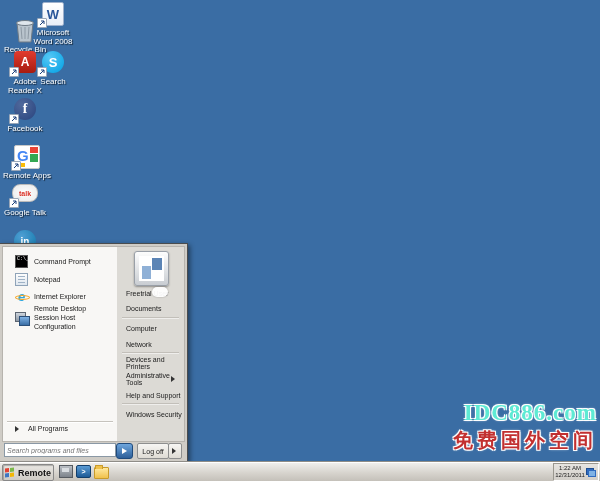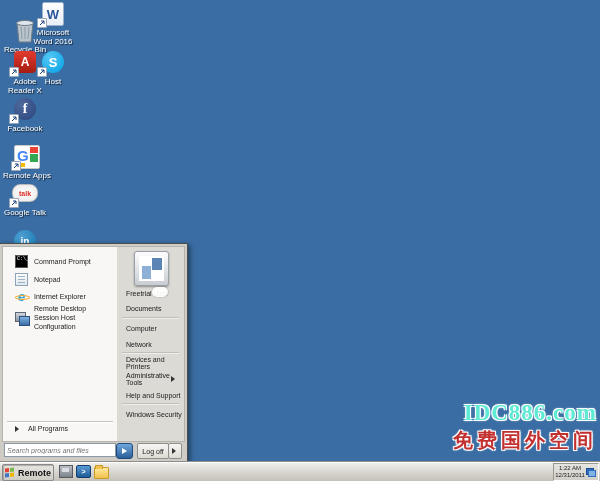--- a/index.html
+++ b/index.html
@@ -156,21 +156,21 @@
 
   <div class="dicon" style="left:28px;top:2px">
     <div class="art">
       <div class="ic-word">W</div>
       <span class="shortcut">
         <svg width="6" height="6" viewBox="0 0 6 6">
             <path d="M1 5 L5 1 M5 1 L2 1 M5 1 L5 4" stroke="#1b3f7a" stroke-width="1" fill="none"></path>
           </svg>
       </span>
     </div>
-    <div class="lbl">Microsoft Word 2016</div>
+    <div class="lbl">Microsoft Word 2008</div>
   </div>
 
   <div class="dicon" style="left:0px;top:51px">
     <div class="art">
       <div class="ic-box ic-adobe">A</div>
       <span class="shortcut">
         <svg width="6" height="6" viewBox="0 0 6 6">
             <path d="M1 5 L5 1 M5 1 L2 1 M5 1 L5 4" stroke="#1b3f7a" stroke-width="1" fill="none"></path>
           </svg>
       </span>
@@ -180,21 +180,21 @@
 
   <div class="dicon" style="left:28px;top:51px">
     <div class="art">
       <div class="ic-box ic-circle ic-skype">S</div>
       <span class="shortcut">
         <svg width="6" height="6" viewBox="0 0 6 6">
             <path d="M1 5 L5 1 M5 1 L2 1 M5 1 L5 4" stroke="#1b3f7a" stroke-width="1" fill="none"></path>
           </svg>
       </span>
     </div>
-    <div class="lbl">Host</div>
+    <div class="lbl">Search</div>
   </div>
 
   <div class="dicon" style="left:0px;top:98px">
     <div class="art">
       <div class="ic-box ic-circle ic-fb">f</div>
       <span class="shortcut">
         <svg width="6" height="6" viewBox="0 0 6 6">
             <path d="M1 5 L5 1 M5 1 L2 1 M5 1 L5 4" stroke="#1b3f7a" stroke-width="1" fill="none"></path>
           </svg>
       </span>

